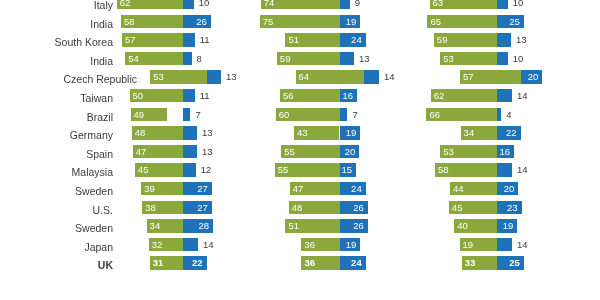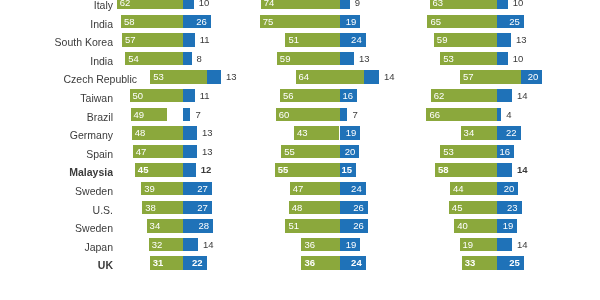--- a/index.html
+++ b/index.html
@@ -308,21 +308,21 @@
       </div>
       <div class="panel" style="left: 0px;">
         <div class="bar-green" style="left: 440.29px; width: 56.71px;">
           <span class="val val-green">53</span>
         </div>
         <div class="bar-blue" style="left: 497px; width: 17.12px;">
           <span class="val val-blue-in" style="right: 4px;">16</span>
         </div>
       </div>
     </div>
-    <div class="row" style="top: 163.4px; font-weight: bold;">
+    <div class="row" style="top: 163.4px;">
       <div class="country-label">Malaysia</div>
       <div class="panel" style="left: 0px;">
         <div class="bar-green" style="left: 134.85px; width: 48.15px;">
           <span class="val val-green">45</span>
         </div>
         <div class="bar-blue" style="left: 183px; width: 12.84px;"></div>
         <span class="val val-blue-out" style="left: 200.84px;">12</span>
       </div>
       <div class="panel" style="left: 0px;">
         <div class="bar-green" style="left: 274.73px; width: 65.27px;">

